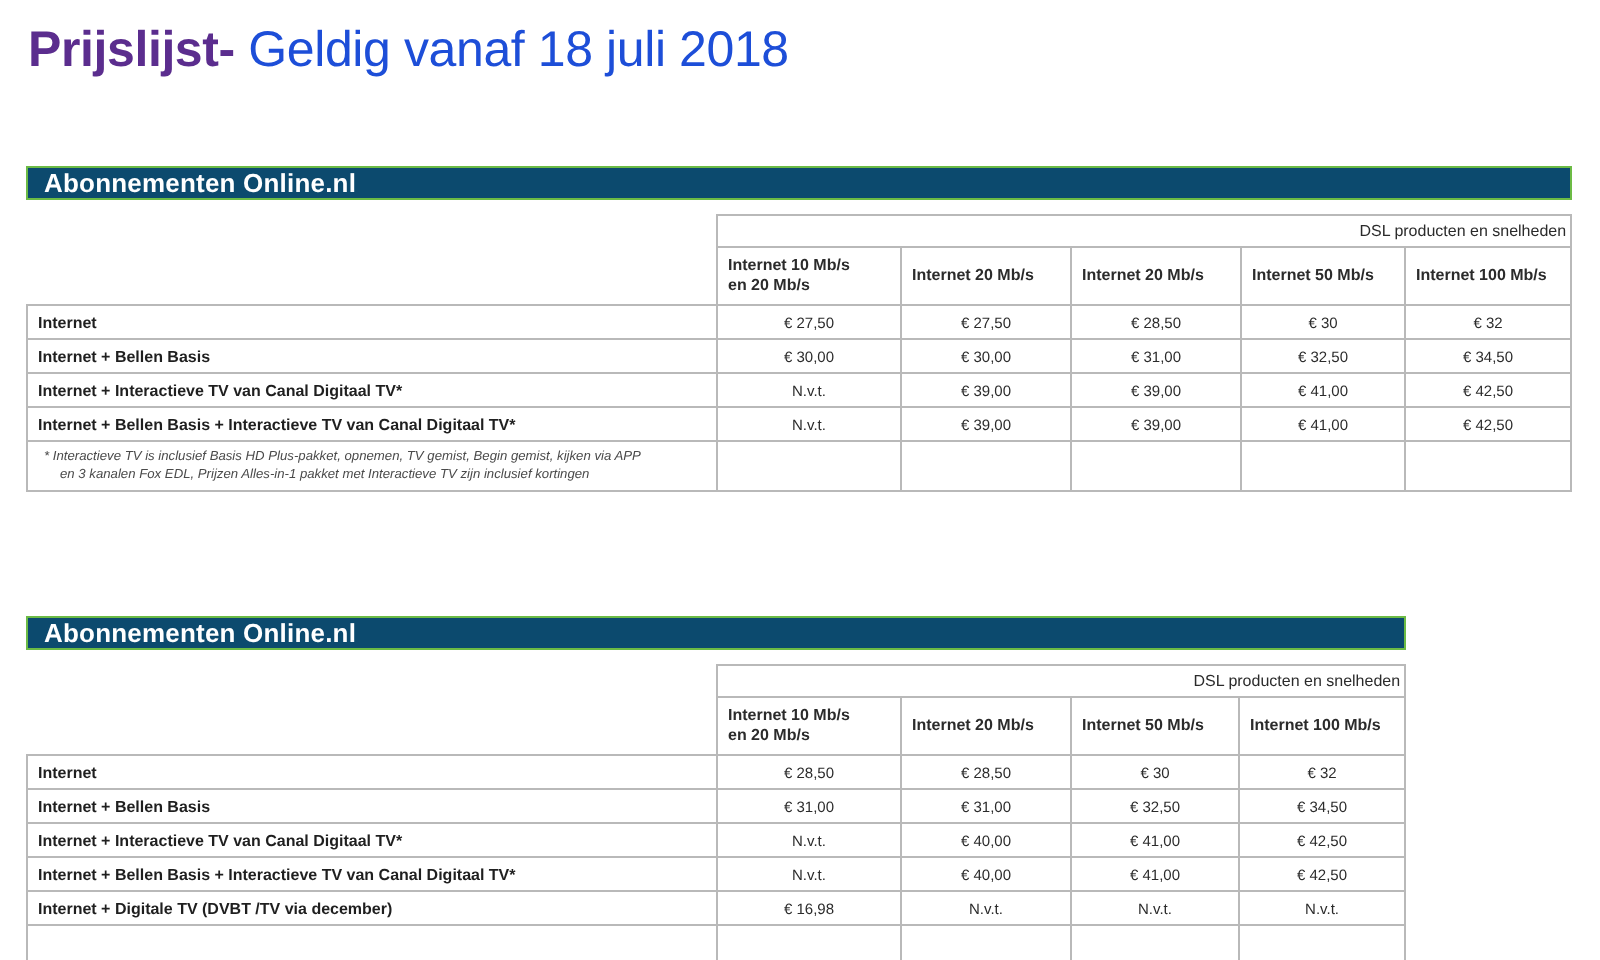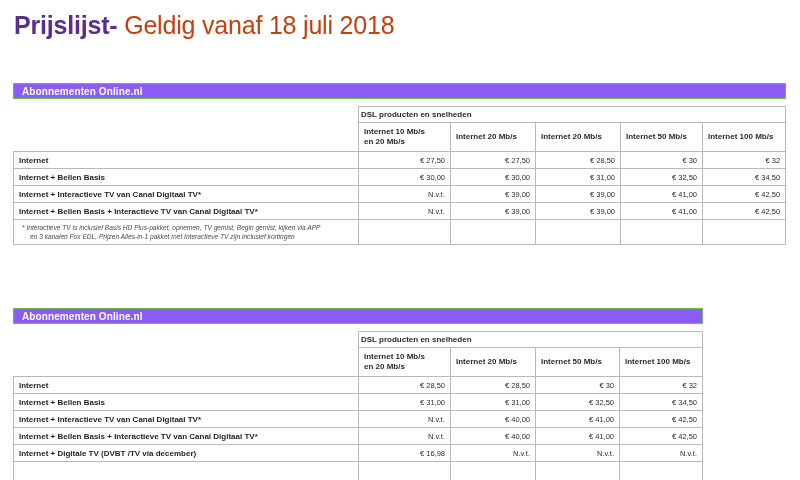--- a/index.html
+++ b/index.html
@@ -34,21 +34,21 @@
   .title .strong {
     font-weight: bold;
     color: #5b2d8e;
   }
   .title .dash {
     font-weight: bold;
     color: #5b2d8e;
   }
   .title .light {
     font-weight: normal;
-    color: #c2410c;
+    color: #1d4ed8;
     margin-top: 48px;
   }
 
   #title-1 { top: 10px; }
   #title-2 { top: 236px; }
 
   
   .pricetable {
     position: absolute;
     border-collapse: collapse;
@@ -59,47 +59,47 @@
   #table-2 { left: 13px; top: 308px; width: 689px; }
 
   .pricetable td, .pricetable th {
     border: 1px solid #b9b9b9;
     padding: 0;
     vertical-align: middle;
   }
 
   
   .banner-cell {
-    background: #8b5cf6;
+    background: #0c4a6e;
     border: 1px solid #6cbb45 !important;
     height: 14px;
     padding: 0 0 0 8px !important;
     color: #ffffff;
-    font-size: 10px;
+    font-size: 13px;
     font-weight: bold;
     letter-spacing: 0.1px;
     text-align: left;
     vertical-align: middle;
   }
 
   
   .spacer-cell {
     border: none !important;
     height: 7px;
     background: #ffffff;
   }
 
   
   .blank-cell {
     border: none !important;
     background: #ffffff;
   }
   .group-cell {
-    text-align: left;
-    font-weight: bold;
+    text-align: right;
+    font-weight: normal;
     font-size: 8px;
     color: #2b2b2b;
     height: 15px;
     padding: 0 2px !important;
   }
 
   
   .colhead-cell {
     font-weight: bold;
     font-size: 8px;
@@ -120,21 +120,21 @@
     height: 12px;
     text-align: left;
     white-space: nowrap;
     margin-left: 46px;
   }
   .row-value {
     font-size: 7.5px;
     color: #2b2b2b;
     padding: 2px 5px 2px 5px !important;
     height: 12px;
-    text-align: right;
+    text-align: center;
   }
 
   
   .note-cell {
     font-size: 6.6px;
     font-style: italic;
     color: #4a4a4a;
     line-height: 9px;
     padding: 3px 6px 3px 8px !important;
     text-align: left;

